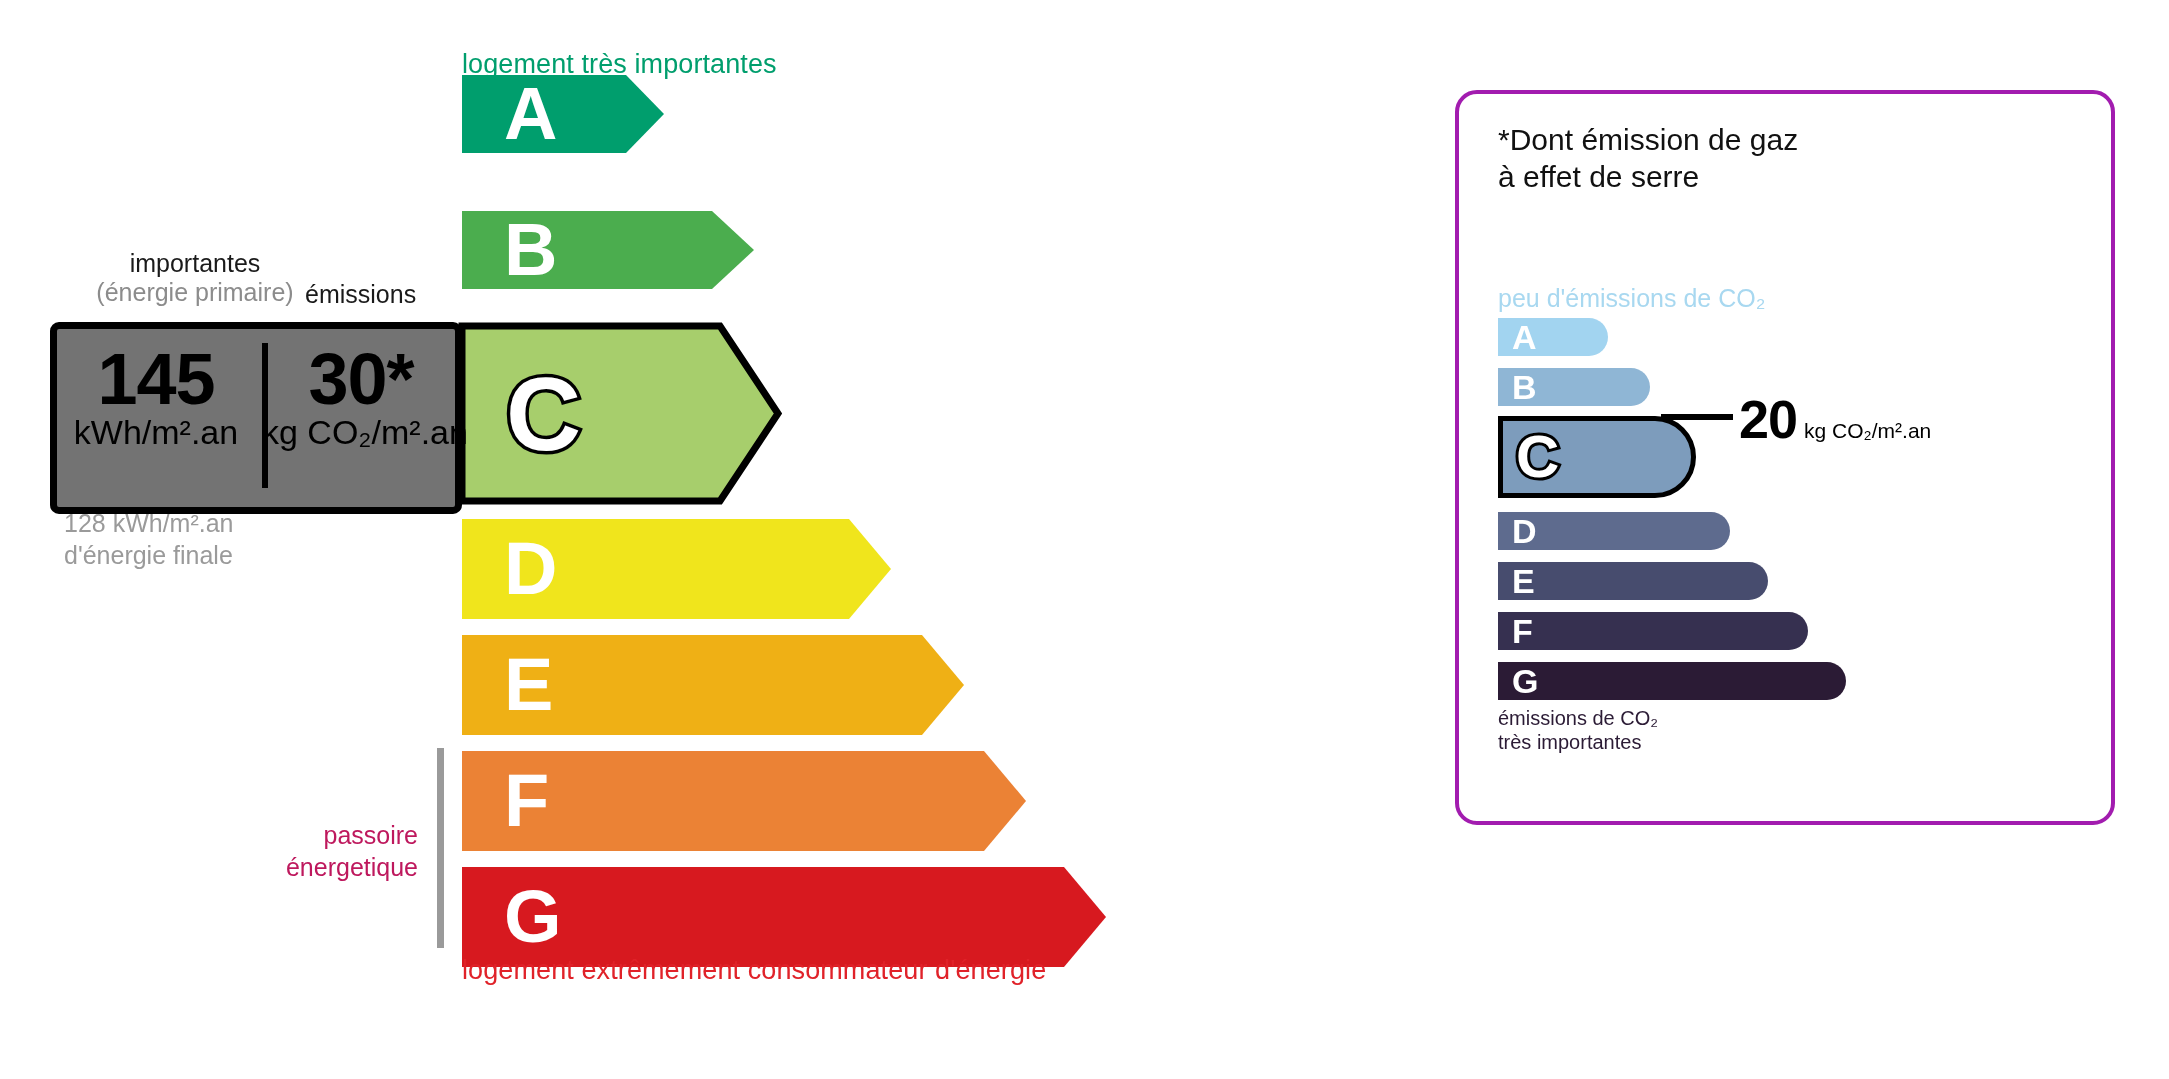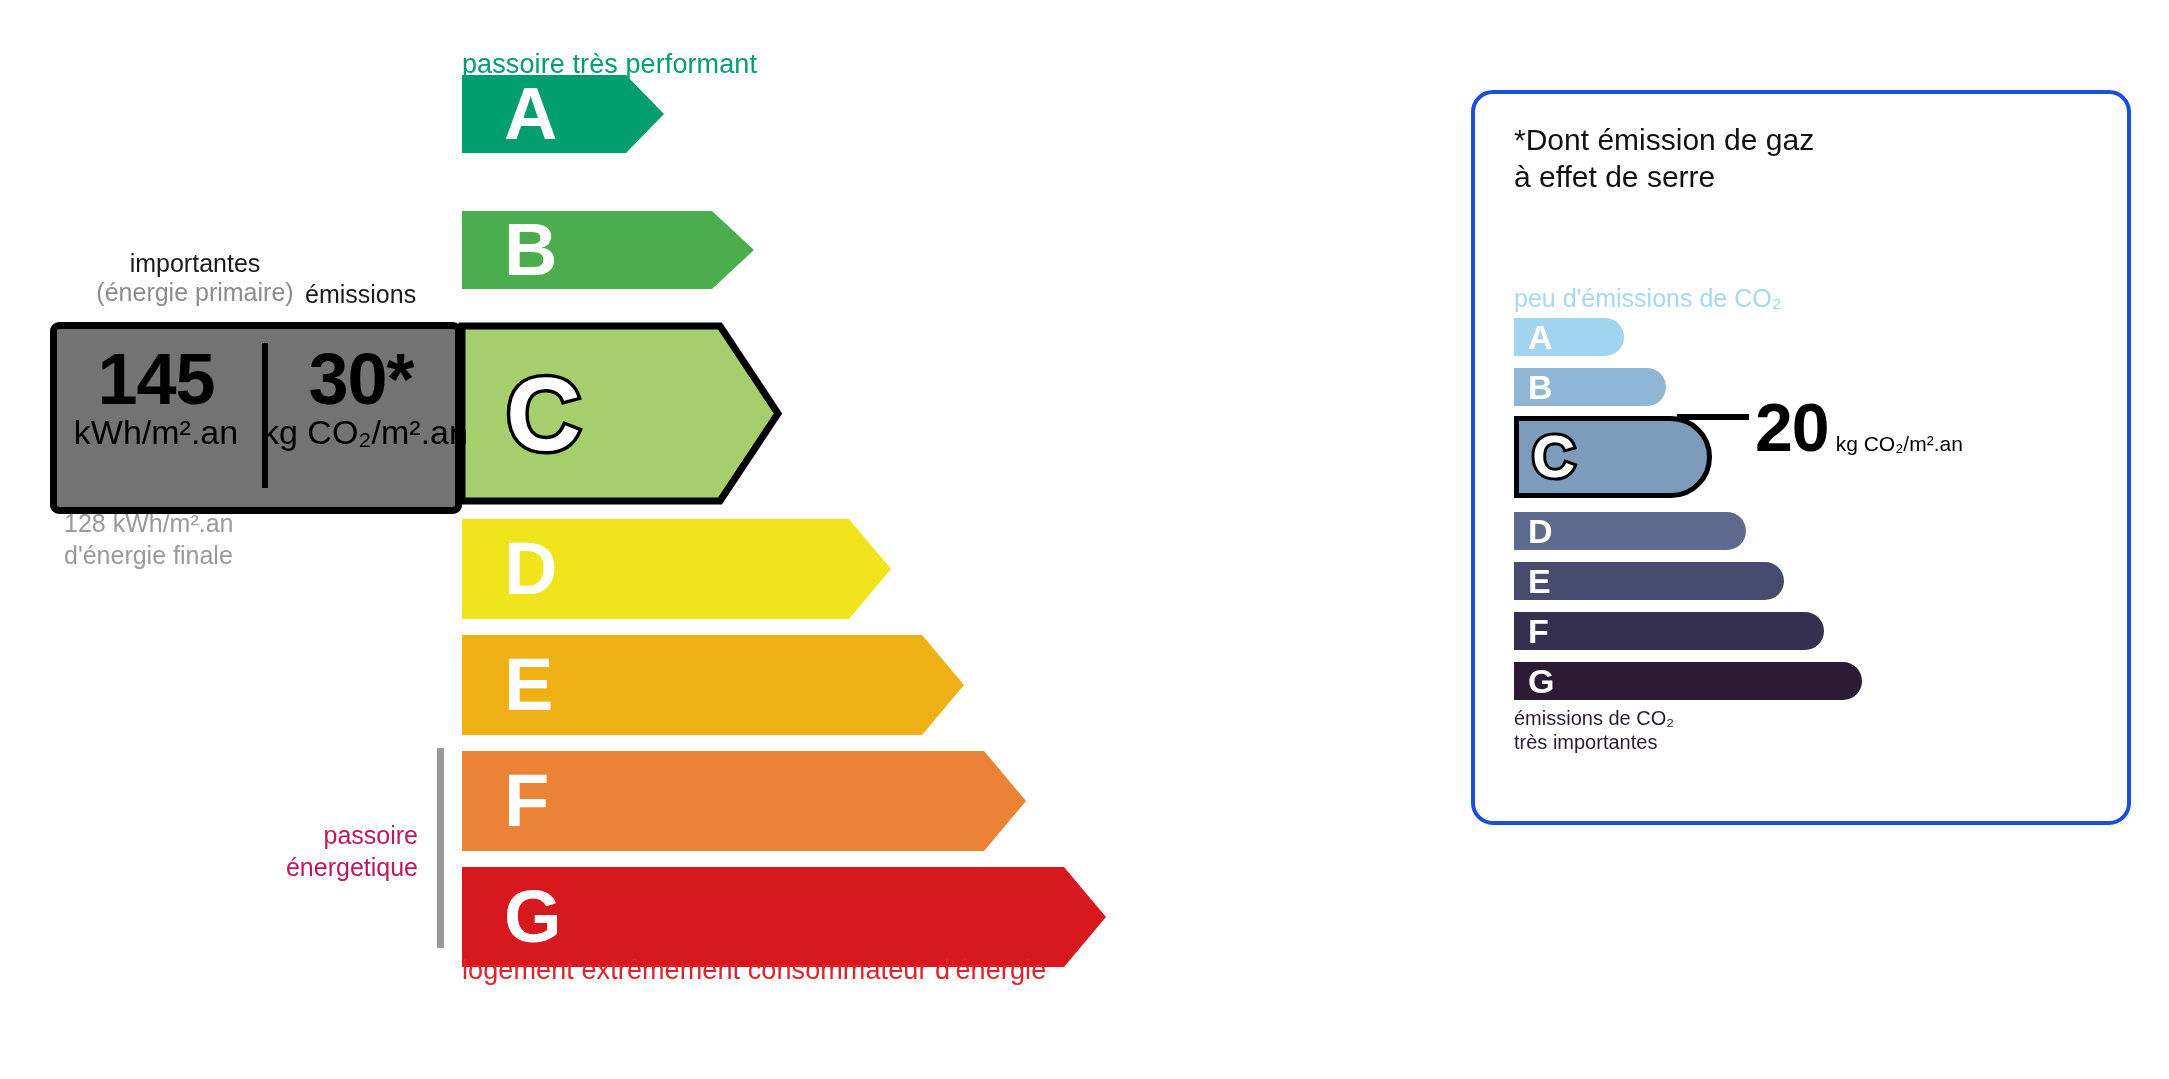--- a/index.html
+++ b/index.html
@@ -150,24 +150,23 @@
     paint-order: stroke fill;
     left: 48px;
   }
 
   
   #co2-panel {
     position: absolute;
     left: 1455px; top: 90px;
     width: 660px; height: 735px;
     box-sizing: border-box;
-    border: 4px solid #1d4ed8;
+    border: 4px solid #a21caf;
     border-radius: 22px;
     background: #ffffff;
-    margin-left: 16px;
   }
   #co2-title {
     position: absolute;
     left: 39px; top: 28px;
     font-size: 30px;
     color: #111;
     line-height: 1.22;
     white-space: nowrap;
   }
   #co2-top-caption {
@@ -222,37 +221,37 @@
     left: 202px; top: 320px;
     width: 72px; height: 6px;
     background: #000;
   }
   #co2-value {
     position: absolute;
     left: 280px; top: 294px;
     white-space: nowrap;
   }
   #co2-value .num {
-    font-size: 68px;
+    font-size: 54px;
     font-weight: bold;
     color: #000;
     letter-spacing: -1px;
   }
   #co2-value .unit {
     font-size: 21px;
     color: #000;
     margin-left: 7px;
   }
 </style>
 </head>
 <body>
 
 <div id="energy-label">
 
-  <div class="top-caption">passoire très performant</div>
+  <div class="top-caption">logement très importantes</div>
 
   <div class="hdr" id="hdr-consommation">
     <span>importantes</span>
     <span class="sub">(énergie primaire)</span>
   </div>
 
   <div class="hdr" id="hdr-emissions">émissions</div>
 
   <div id="value-box">
     <div class="val-cell" id="cell-consommation">

